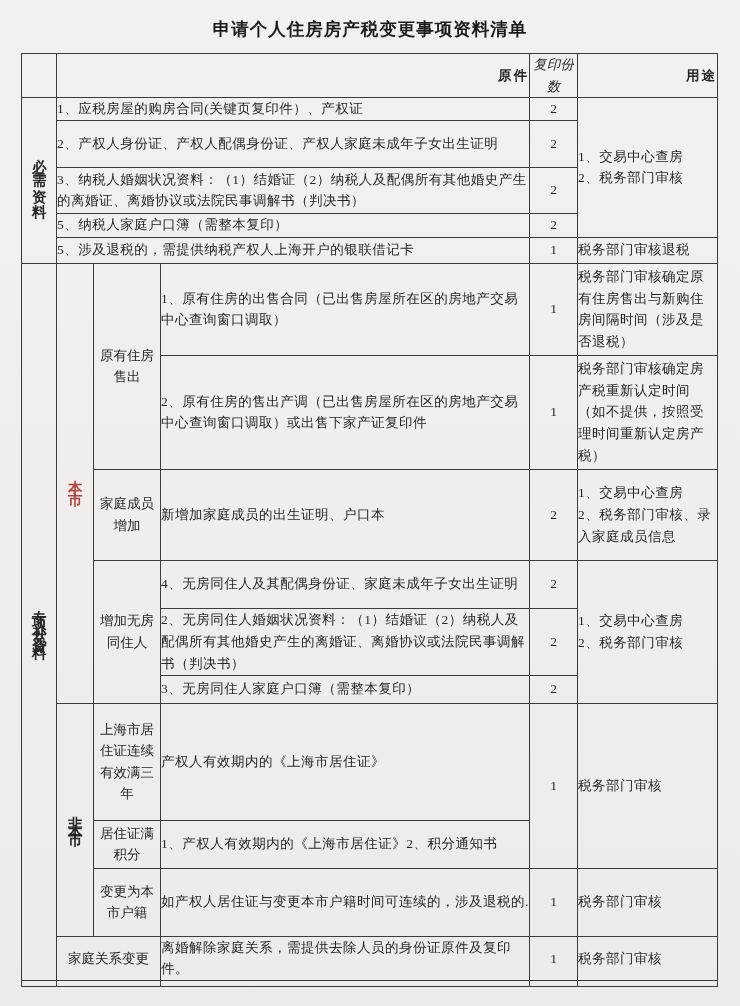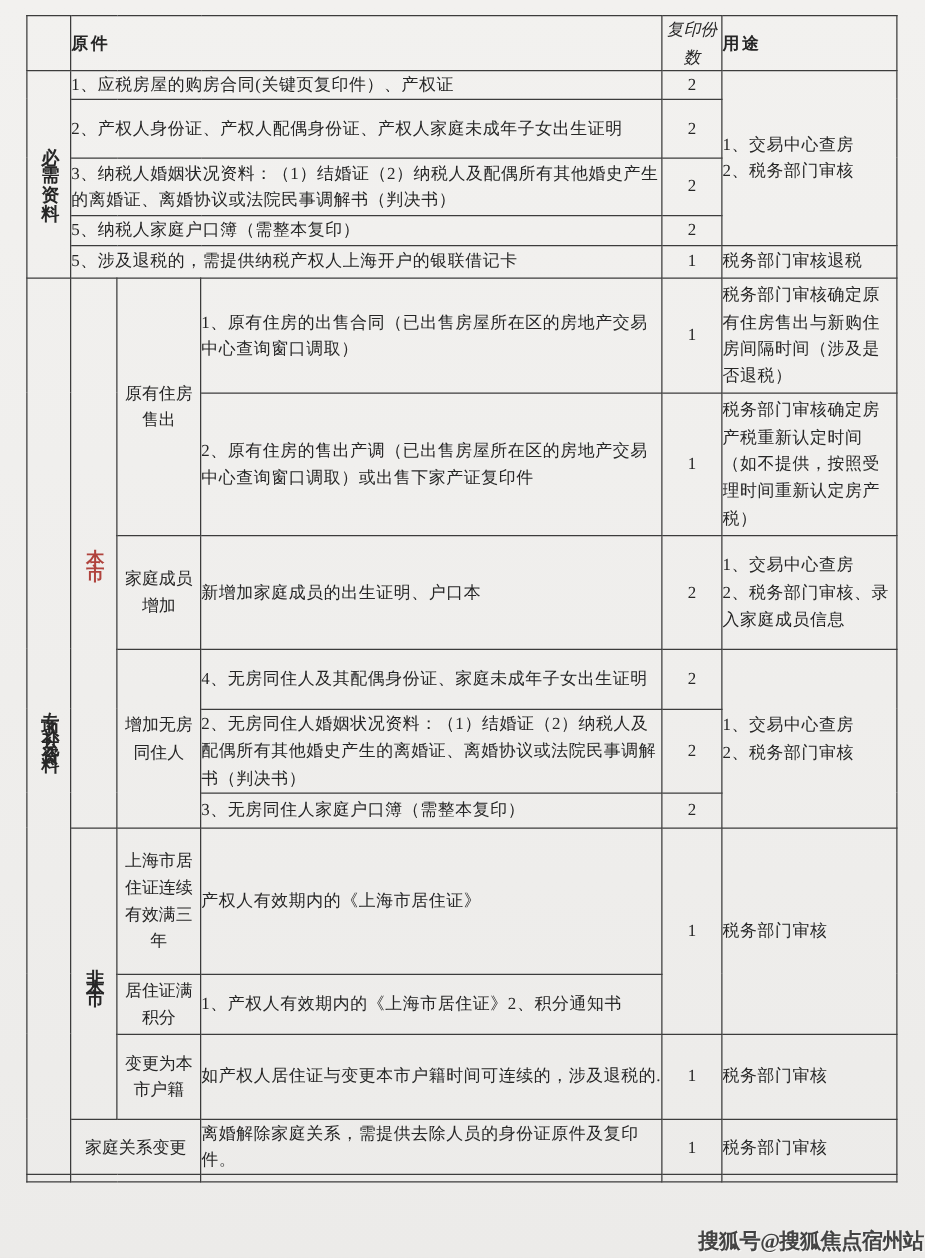--- a/index.html
+++ b/index.html
@@ -31,21 +31,21 @@
   }
   table.checklist td{
     border:1.5px solid var(--line,#3c3c3c);
     padding:0;
     vertical-align:middle;
     font-size:13.5px;
     line-height:1.6;
     overflow:hidden;
   }
   td.hdr{
-    text-align:left;
+    text-align:right;
     font-weight:700;
     font-size:19px;
     letter-spacing:2px;
   }
   td.copies-hdr{
     text-align:center;
     font-weight:400;
     font-size:13.5px;
     line-height:1.45;
     padding:0 7px;
@@ -100,20 +100,21 @@
     text-shadow:1px 1px 0 rgba(255,255,255,0.55);
     letter-spacing:-0.5px;
     white-space:nowrap;
   }
 </style>
 </head>
 <body>
 
 <div class="page">
 
+  <div class="doc-title">申请个人住房房产税变更事项资料清单</div>
 
   <table class="checklist">
     <colgroup>
       <col style="width:35px">
         <col style="width:37px">
         <col style="width:67px">
       <col style="width:369px">
         <col style="width:48px">
         <col style="width:140px">
     </colgroup>
@@ -229,14 +230,13 @@
     <tr style="height:6px">
       <td></td>
       <td colspan="2"></td>
       <td></td>
       <td></td>
       <td></td>
     </tr>
   </tbody>
     </table>
 
-  <div class="watermark">搜狐号@搜狐焦点宿州站</div>
 </div>
 
 </body></html>

